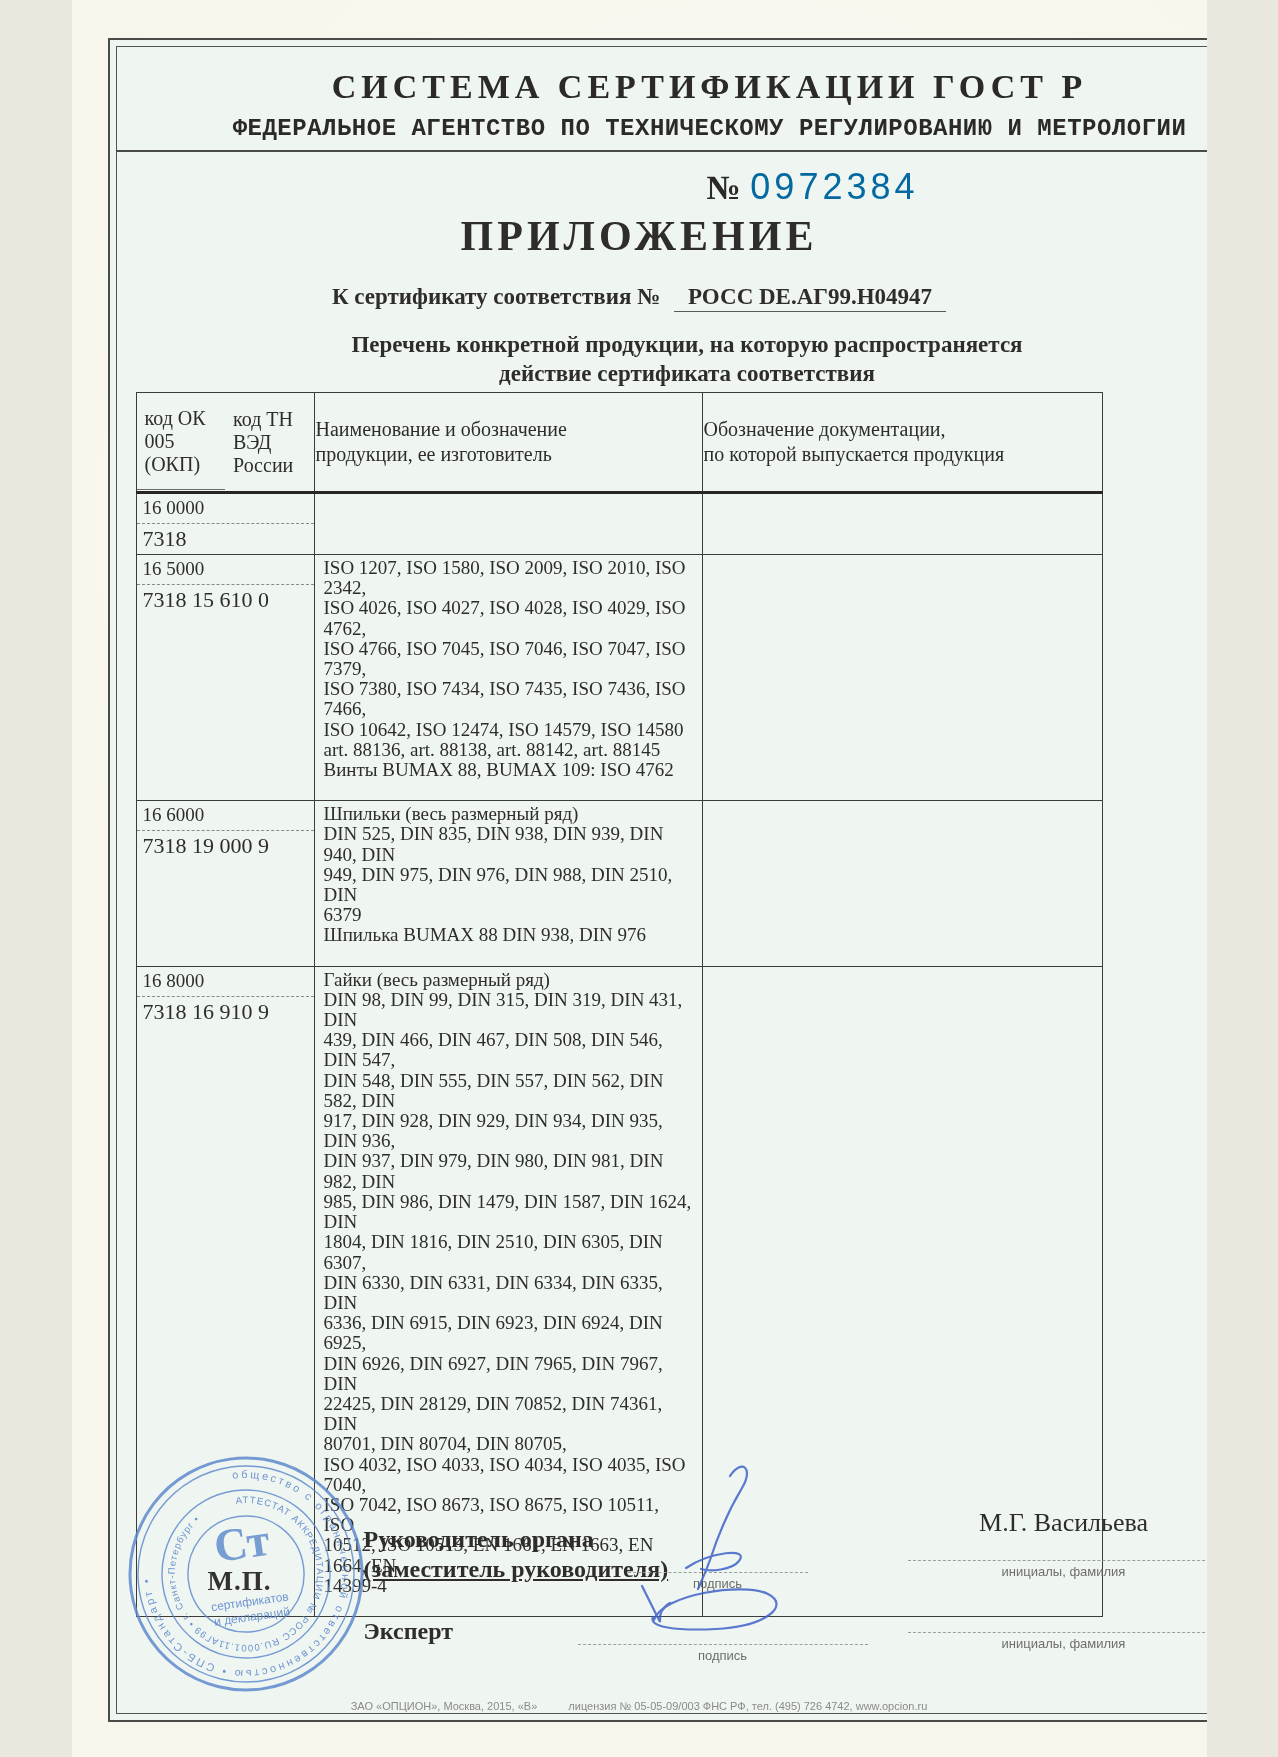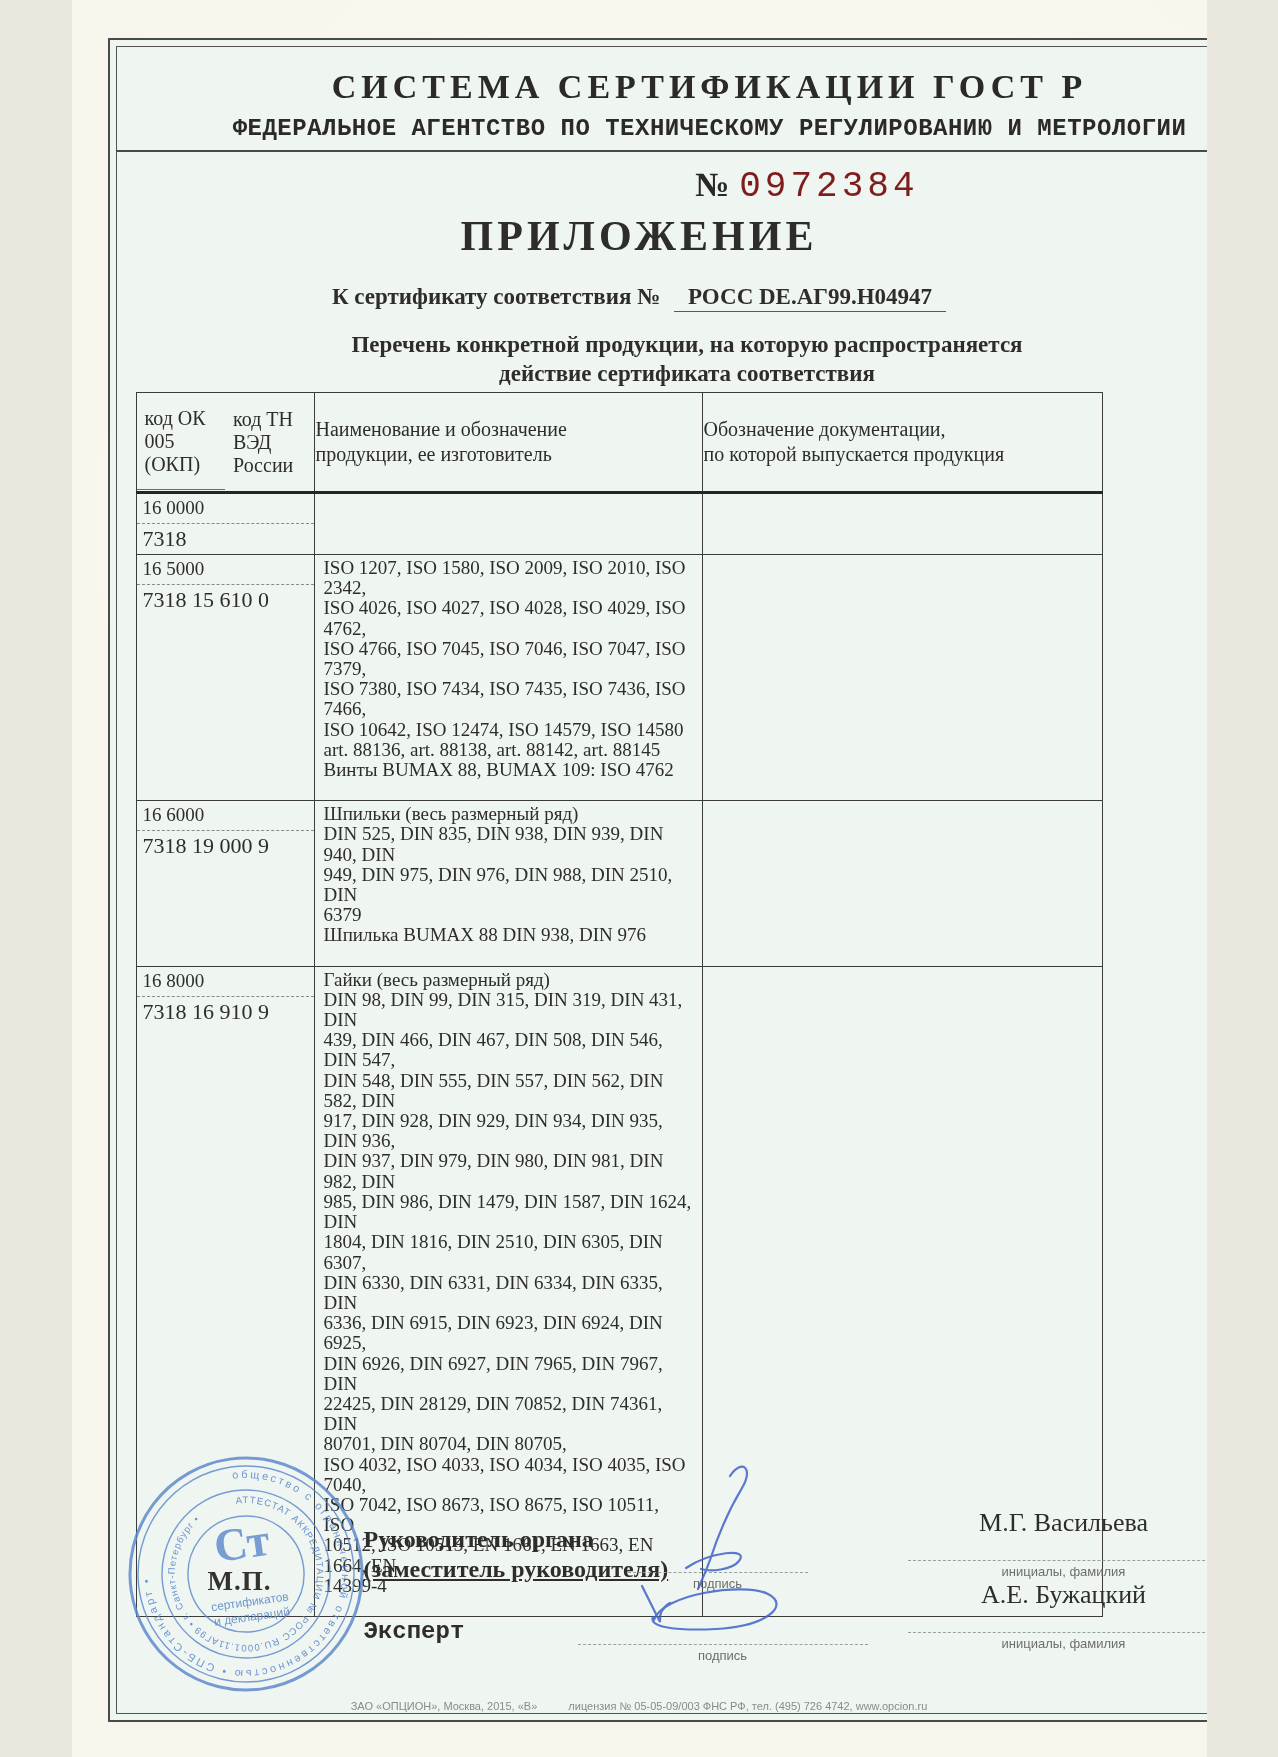--- a/index.html
+++ b/index.html
@@ -20,21 +20,21 @@
   .frame-inner{position:absolute;inset:6px;border:1px solid #55544f;}
   .doc-header{
     position:absolute;left:44px;top:46px;width:1188px;height:104px;
     border-bottom:2px solid #4a4a46;text-align:center;
   }
   .title1{margin-top:22px;font-size:34px;font-weight:bold;letter-spacing:5px;color:#2b2a28;}
   .title2{margin-top:9px;font-size:24px;font-weight:bold;letter-spacing:.5px;color:#2b2a28;font-family:Liberation Mono, monospace;}
   .serial{position:absolute;top:166px;right:288px;font-size:34px;white-space:nowrap;}
   .serial .no{color:#2b2a28;font-weight:bold;}
   .serial .digits{
-    color:#7f1d1d;font-family:Liberation Mono, monospace;
+    color:#0369a1;font-family:Liberation Sans, sans-serif;
     font-size:36px;letter-spacing:4px;margin-left:10px;
   }
   .appendix-title{
     position:absolute;top:212px;left:0;width:100%;text-align:center;
     font-size:42px;font-weight:bold;letter-spacing:4px;
   }
   .cert-line{
     position:absolute;top:284px;left:0;width:100%;text-align:center;
     font-size:23px;font-weight:600;
   }
@@ -75,21 +75,21 @@
   }
   .cell-doc{padding:3px 8px;}
   
   .stamp-wrap{position:absolute;left:48px;top:1448px;width:252px;height:252px;transform:rotate(-8deg);}
   .mp-label{
     position:absolute;left:136px;top:1566px;font-size:27px;font-weight:bold;
     color:#33322e;letter-spacing:1px;
   }
   .role1{position:absolute;left:292px;top:1526px;font-size:24px;font-weight:bold;}
   .role1b{position:absolute;left:292px;top:1556px;font-size:24px;font-weight:bold;text-decoration:underline;}
-  .role2{position:absolute;left:292px;top:1618px;font-size:24px;font-weight:bold;font-family:Liberation Mono, monospace;}
+  .role2{position:absolute;left:292px;top:1618px;font-size:24px;font-weight:bold;}
   .sigline{position:absolute;border-bottom:1.6px dashed #97a09d;}
   .sigline1{left:556px;top:1552px;width:180px;height:20px;}
   .sigline2{left:506px;top:1624px;width:290px;height:20px;}
   .nameline1{left:836px;top:1540px;width:312px;height:20px;}
   .nameline2{left:836px;top:1612px;width:312px;height:20px;}
   .caption{position:absolute;font-family:"Liberation Sans", sans-serif;font-size:13px;color:#6f6f6a;text-align:center;}
   .cap-sig1{left:556px;top:1576px;width:180px;}
   .cap-sig2{left:506px;top:1648px;width:290px;}
   .cap-name1{left:836px;top:1564px;width:312px;}
   .cap-name2{left:836px;top:1636px;width:312px;}
@@ -246,21 +246,20 @@
   <div class="sigline sigline2"></div>
   <div class="sigline nameline1"></div>
   <div class="sigline nameline2"></div>
 
   <div class="caption cap-sig1">подпись</div>
   <div class="caption cap-sig2">подпись</div>
   <div class="caption cap-name1">инициалы, фамилия</div>
   <div class="caption cap-name2">инициалы, фамилия</div>
 
   <div class="name1">М.Г. Васильева</div>
-  <div class="name2">А.Е. Бужацкий</div>
 
   <svg class="sig-svg" viewBox="0 0 300 190">
     <g stroke="#3f63c9" stroke-width="2.2" fill="none" stroke-linecap="round" opacity="0.85">
       <path d="M 138,14 C 150,-4 162,6 150,26 C 141,41 129,64 118,98 C 113,112 109,120 106,127"></path>
       <path d="M 94,106 C 118,90 158,85 147,99 C 140,108 118,110 109,107"></path>
       <path d="M 62,158 C 70,132 152,120 176,132 C 198,143 176,164 124,167 C 84,169 56,165 61,155"></path>
       <path d="M 50,124 L 68,160 C 67,151 71,145 78,141"></path>
     </g>
   </svg>
 

